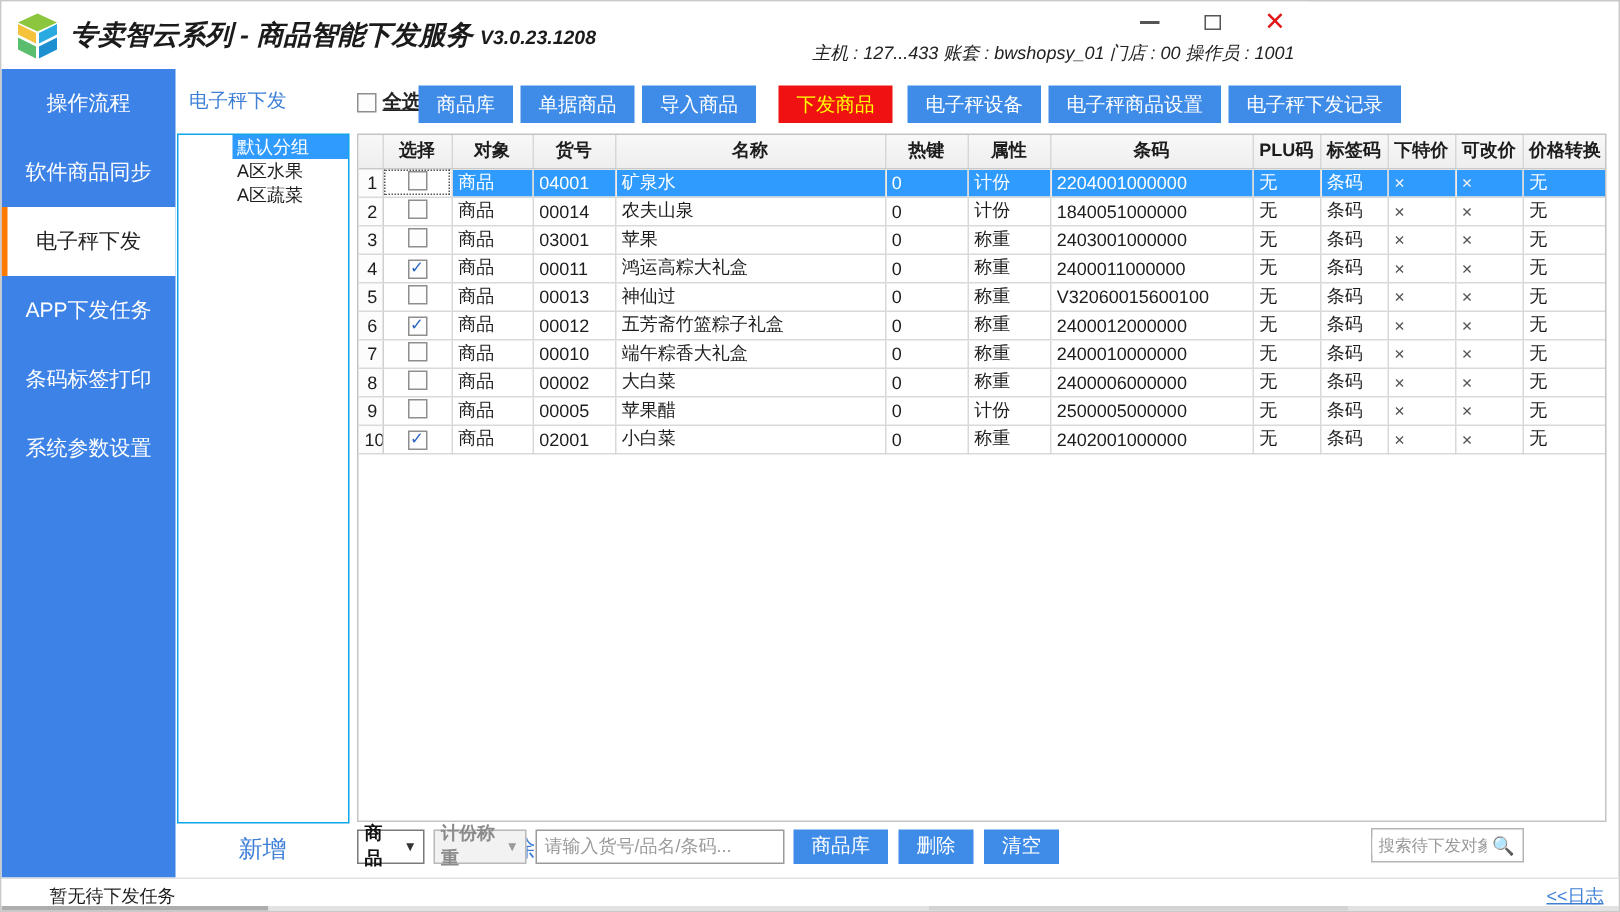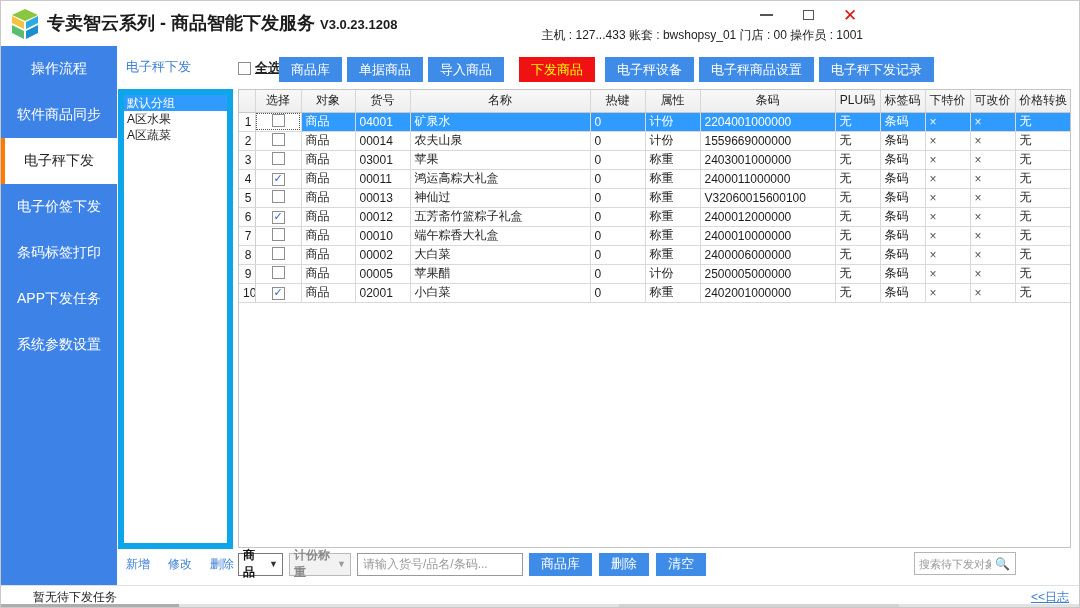--- a/index.html
+++ b/index.html
@@ -1,20 +1,20 @@
 <!DOCTYPE html>
 <html><head>
 <meta charset="utf-8">
 <style>
   * { margin:0; padding:0; box-sizing:border-box; }
   html,body { width:1080px; height:608px; }
   body { font-family:"Liberation Sans","DejaVu Sans",sans-serif; background:#fff; position:relative; overflow:hidden; border:1px solid #c9c9c9; }
 
   
-  .titlebar { position:absolute; left:0; top:0; width:872px; height:45px; background:#fff; }
+  .titlebar { position:absolute; left:0; top:0; width:872px; height:45px; background:#fff;font-style:italic; }
   .logo { position:absolute; left:9px; top:7px; width:30px; height:32px; }
   .title { position:absolute; left:46px; top:10px; font-size:18px; font-weight:bold; color:#1b1b1b; }
   .version { font-size:13px; font-weight:bold; color:#1b1b1b; }
   .win-controls { position:absolute; right:10px; top:4px; display:flex; gap:16px; }
   .wc { width:26px; height:20px; display:flex; align-items:center; justify-content:center; font-size:15px; color:#555; cursor:default; }
   .wc.close { color:#e01616; font-size:17px; }
   .wc .box { width:11px; height:10px; border:1.5px solid #555; display:inline-block; }
   .wc .dash { width:13px; height:0; border-top:2px solid #555; display:inline-block; }
   .session { position:absolute; right:10px; top:26px; font-size:12px; color:#222; }
 
@@ -28,30 +28,30 @@
   .panel-title { position:absolute; left:125px; top:57px; font-size:13px; color:#3e7fd6; }
   .select-all { position:absolute; left:237px; top:58px; display:flex; align-items:center; gap:4px; font-size:13px; color:#222; cursor:pointer; }
   .select-all .lbl { text-decoration:underline; font-weight:bold; }
   .cbx { width:13px; height:13px; border:1px solid #8e8e8e; background:#fdfdfd; display:inline-flex; align-items:center; justify-content:center; font-size:11px; line-height:11px; color:#2b65c0; }
   .cbx.checked::after { content:"✓"; font-weight:bold; margin-top:-1px; }
   .tab-btns { position:absolute; left:278px; top:56px; display:flex; }
   .tab-btn { height:25px; padding:0 12px; margin-right:5px; display:flex; align-items:center; font-size:13px; color:#fff; background:#3e8ce8; cursor:pointer; white-space:nowrap; }
   .tab-btn.red { background:#f01212; color:#ffff00; margin-left:10px; margin-right:10px; }
 
   
-  .group-panel { position:absolute; left:117px; top:88px; width:115px; height:460px; background:#fff; border:6px solid #0ea5e9; overflow:hidden; }
+  .group-panel { position:absolute; left:117px; top:88px; width:115px; height:460px; background:#fff; border:1px solid #0ea5e9; overflow:hidden;padding-left:36px; }
   .g-item { height:16px; line-height:16px; font-size:12px; color:#1d1d1d; padding:0 3px; cursor:pointer; white-space:nowrap; }
   .g-item.sel { background:#2f9bff; color:#fff; }
   .group-actions { position:absolute; left:125px; top:555px; display:flex; gap:18px; }
-  .group-actions a { font-size:12px; color:#3e7fd6; text-decoration:none; cursor:pointer; }
+  .group-actions a { font-size:16px; color:#3e7fd6; text-decoration:none; cursor:pointer;margin-left:33px; }
 
   
   .table-wrap { position:absolute; left:237px; top:88px; width:833px; height:459px; border:1px solid #c4c4c4; background:#fff; overflow:hidden; }
   table { border-collapse:collapse; table-layout:fixed; width:833px; }
-  th { height:22px; background:linear-gradient(#f8f8f8,#eeeeee); border-right:1px solid #d7d7d7; border-bottom:1px solid #c9c9c9; font-size:12px; font-weight:normal; color:#1d1d1d; padding:0 3px; }
+  th { height:22px; background:linear-gradient(#f8f8f8,#eeeeee); border-right:1px solid #d7d7d7; border-bottom:1px solid #c9c9c9; font-size:12px; font-weight:bold; color:#1d1d1d; padding:0 3px; }
   td { height:19px; border-right:1px solid #d9d9d9; border-bottom:1px solid #d9d9d9; font-size:12px; color:#1d1d1d; padding:0 4px; white-space:nowrap; overflow:hidden; background:#fff; }
   td.rownum { text-align:right; padding-right:3px; border-right:1px solid #cfcfcf; background:#fcfcfc; color:#1d1d1d; }
   td.cb-cell { text-align:center; }
   tr.sel td { background:#2f9bff; color:#fff; }
   tr.sel td.rownum { background:#fcfcfc; color:#1d1d1d; }
   tr.sel td.cb-cell { background:#fff; outline:1px dotted #555; outline-offset:-2px; }
   td.dim { color:#555; }
   tr.sel td.dim { color:#f2f2f2; }
 
   
@@ -103,23 +103,22 @@
       </div>
     <div class="wc close">✕</div>
   </div>
   <div class="session">主机 : 127...433 账套 : bwshopsy_01 门店 : 00 操作员 : 1001</div>
 </div>
 
 <div class="sidebar" id="sidebar">
     <div class="side-item">操作流程</div>
     <div class="side-item">软件商品同步</div>
     <div class="side-item active">电子秤下发</div>
-    <div class="side-item">电子价签下发</div>
+    <div class="side-item">APP下发任务</div>
     <div class="side-item">条码标签打印</div>
-    <div class="side-item">APP下发任务</div>
     <div class="side-item">系统参数设置</div>
   </div>
 
 <div class="panel-title">电子秤下发</div>
 <div class="select-all">
   <span class="cbx"></span>
   <span class="lbl">全选</span>
 </div>
 <div class="tab-btns" id="tab-btns">
     <div class="tab-btn">商品库</div>
@@ -193,21 +192,21 @@
           <td>无</td>
         </tr>
         <tr>
           <td class="rownum">2</td>
           <td class="cb-cell"><span class="cbx"></span></td>
           <td>商品</td>
           <td>00014</td>
           <td>农夫山泉</td>
           <td>0</td>
           <td>计份</td>
-          <td>1559669000000</td>
+          <td>1840051000000</td>
           <td>无</td>
           <td>条码</td>
           <td class="dim">×</td>
           <td class="dim">×</td>
           <td>无</td>
         </tr>
         <tr>
           <td class="rownum">3</td>
           <td class="cb-cell"><span class="cbx"></span></td>
           <td>商品</td>

